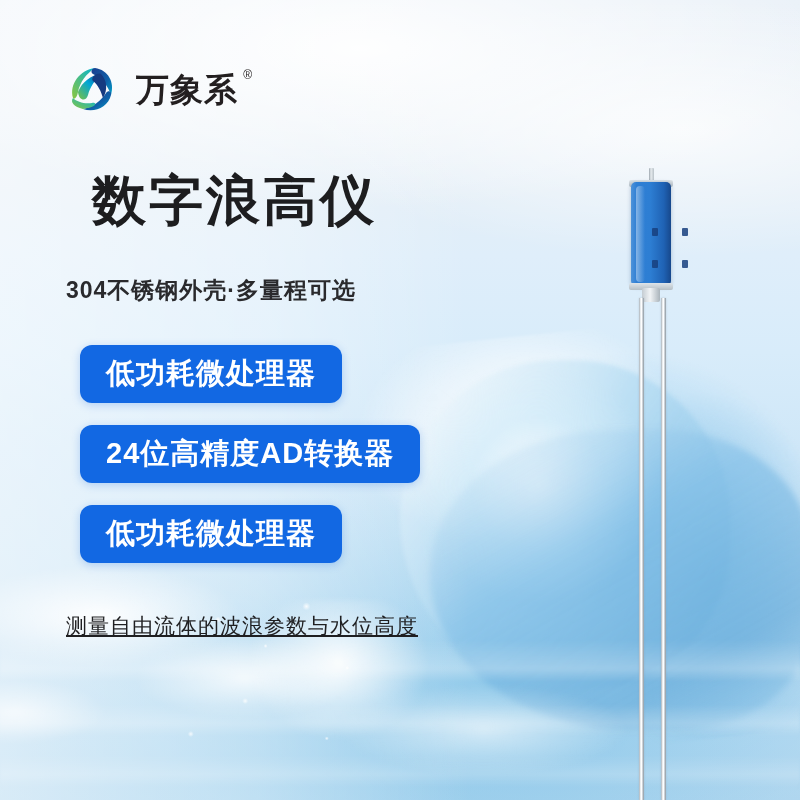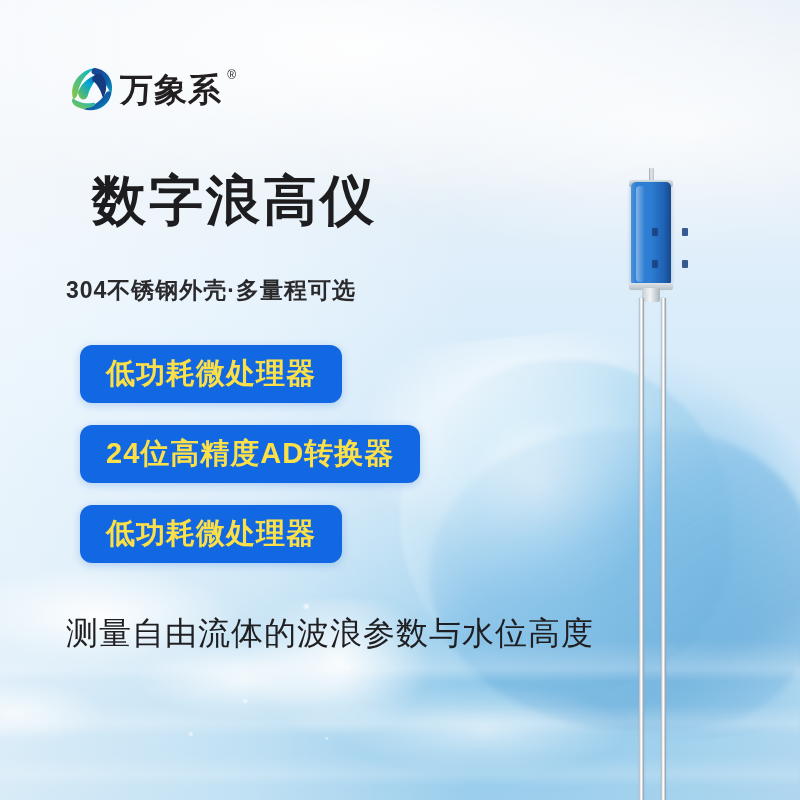--- a/index.html
+++ b/index.html
@@ -89,21 +89,21 @@
       linear-gradient(180deg, rgba(255,255,255,0) 72%, rgba(255,255,255,.18) 84%, rgba(255,255,255,0) 92%);
     filter:blur(1.5px);
   }
   
   .text-veil{
     position:absolute;left:0;top:0;width:470px;height:800px;
     background:linear-gradient(90deg, rgba(255,255,255,.55) 0%, rgba(255,255,255,.34) 55%, rgba(255,255,255,0) 100%);
   }
 
   
-  .brand{position:absolute;left:64px;top:62px;display:flex;align-items:center;gap:2px;text-align:right;}
+  .brand{position:absolute;left:64px;top:62px;display:flex;align-items:center;gap:18px;text-align:right;}
   .brand-mark{width:54px;height:54px;flex:0 0 54px;}
   .brand-text{
     position:relative;font-size:33px;font-weight:700;color:#231f20;
     letter-spacing:1px;line-height:1;white-space:nowrap;
   }
   .brand-r{
     position:absolute;top:-4px;right:-15px;font-size:12px;font-weight:400;color:#231f20;
   }
 
   
@@ -116,30 +116,30 @@
   .subhead{
     position:absolute;left:66px;top:275px;
     font-size:23px;font-weight:700;color:#2a2a2d;letter-spacing:1px;white-space:nowrap;
   }
 
   
   .pills{position:absolute;left:80px;top:345px;display:flex;flex-direction:column;gap:22px;}
   .pill{
     display:inline-flex;align-items:center;justify-content:center;
     height:58px;padding:0 26px;border-radius:12px;
-    background:#1268e3;color:#fde047;
+    background:#1268e3;color:#ffffff;
     font-size:29px;font-weight:700;letter-spacing:1px;white-space:nowrap;
     box-shadow:0 2px 8px rgba(18,104,227,.25);
     align-self:flex-start;
   }
 
   
   .tagline{
     position:absolute;left:66px;top:612px;
-    font-size:32px;font-weight:400;color:#1f1f21;letter-spacing:1px;white-space:nowrap;
+    font-size:21px;font-weight:400;color:#1f1f21;letter-spacing:1px;white-space:nowrap;text-decoration:underline;
   }
 
   
   .product{position:absolute;left:612px;top:168px;width:80px;height:632px;}
   .prod-stub{
     position:absolute;left:37px;top:0;width:5px;height:16px;
     background:linear-gradient(90deg,#9aa4ac 0%,#e7ecef 40%,#b9c2c8 100%);
     border-radius:1px;
   }
   .prod-body{

